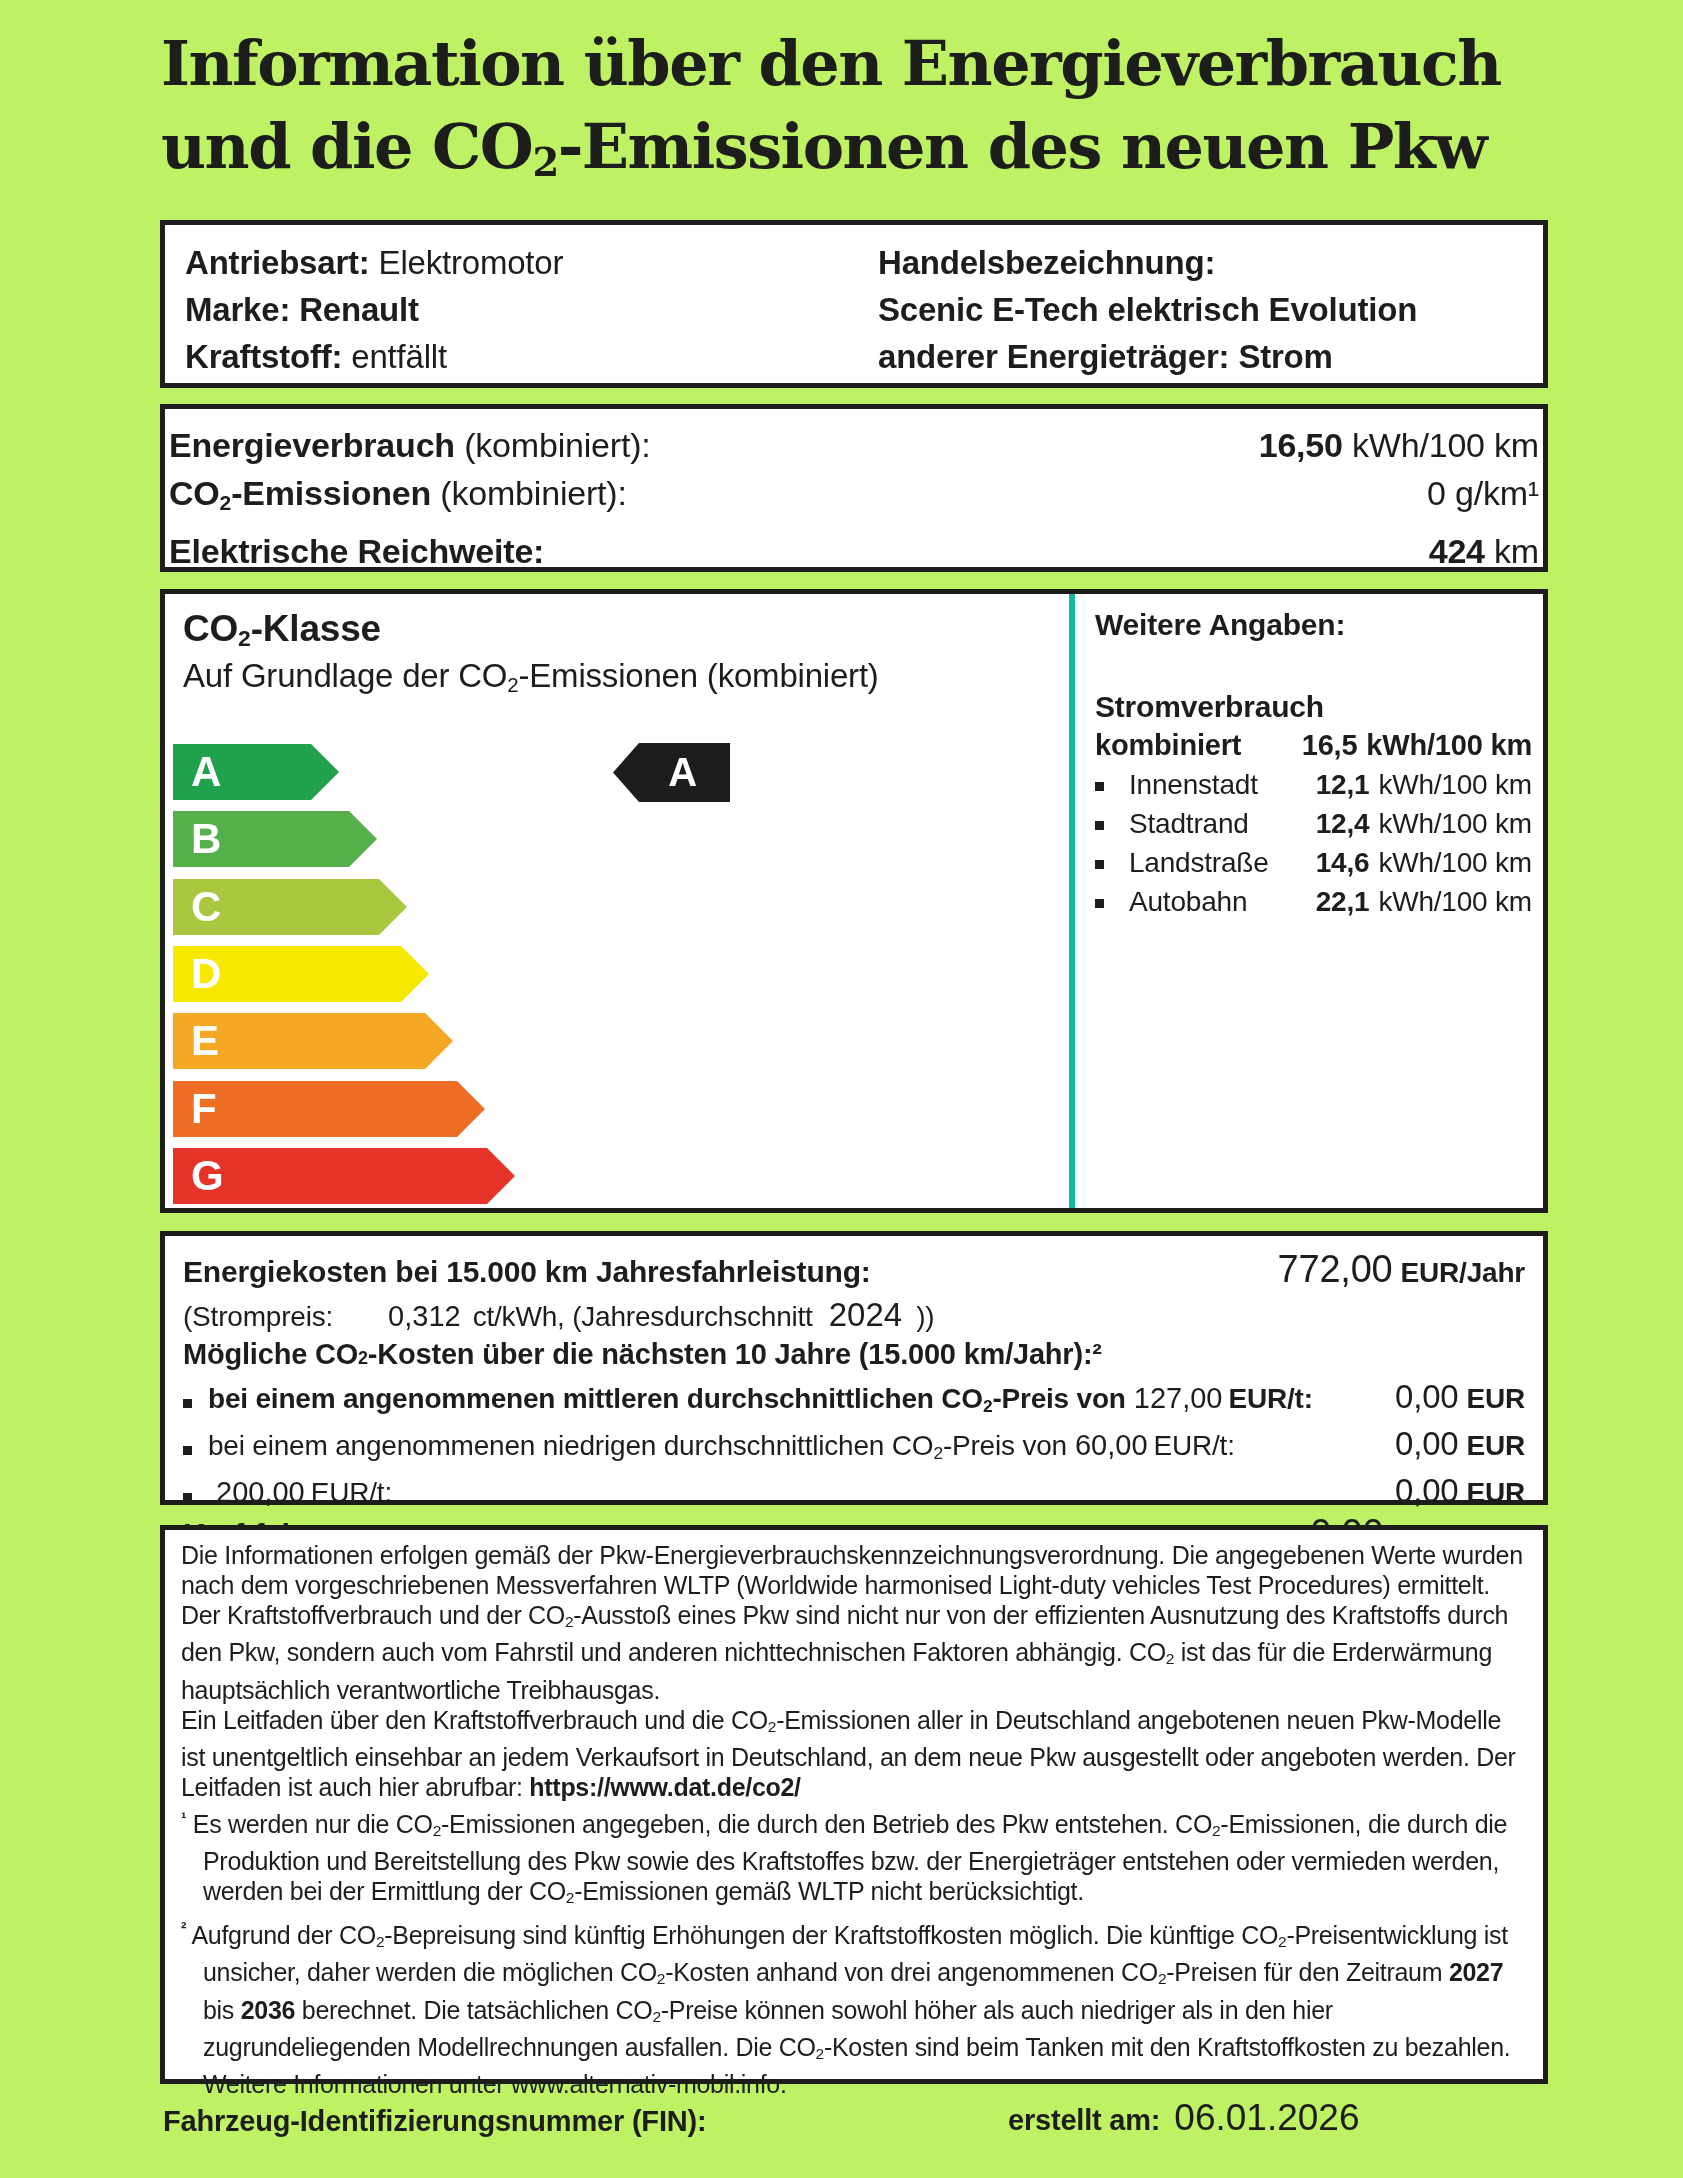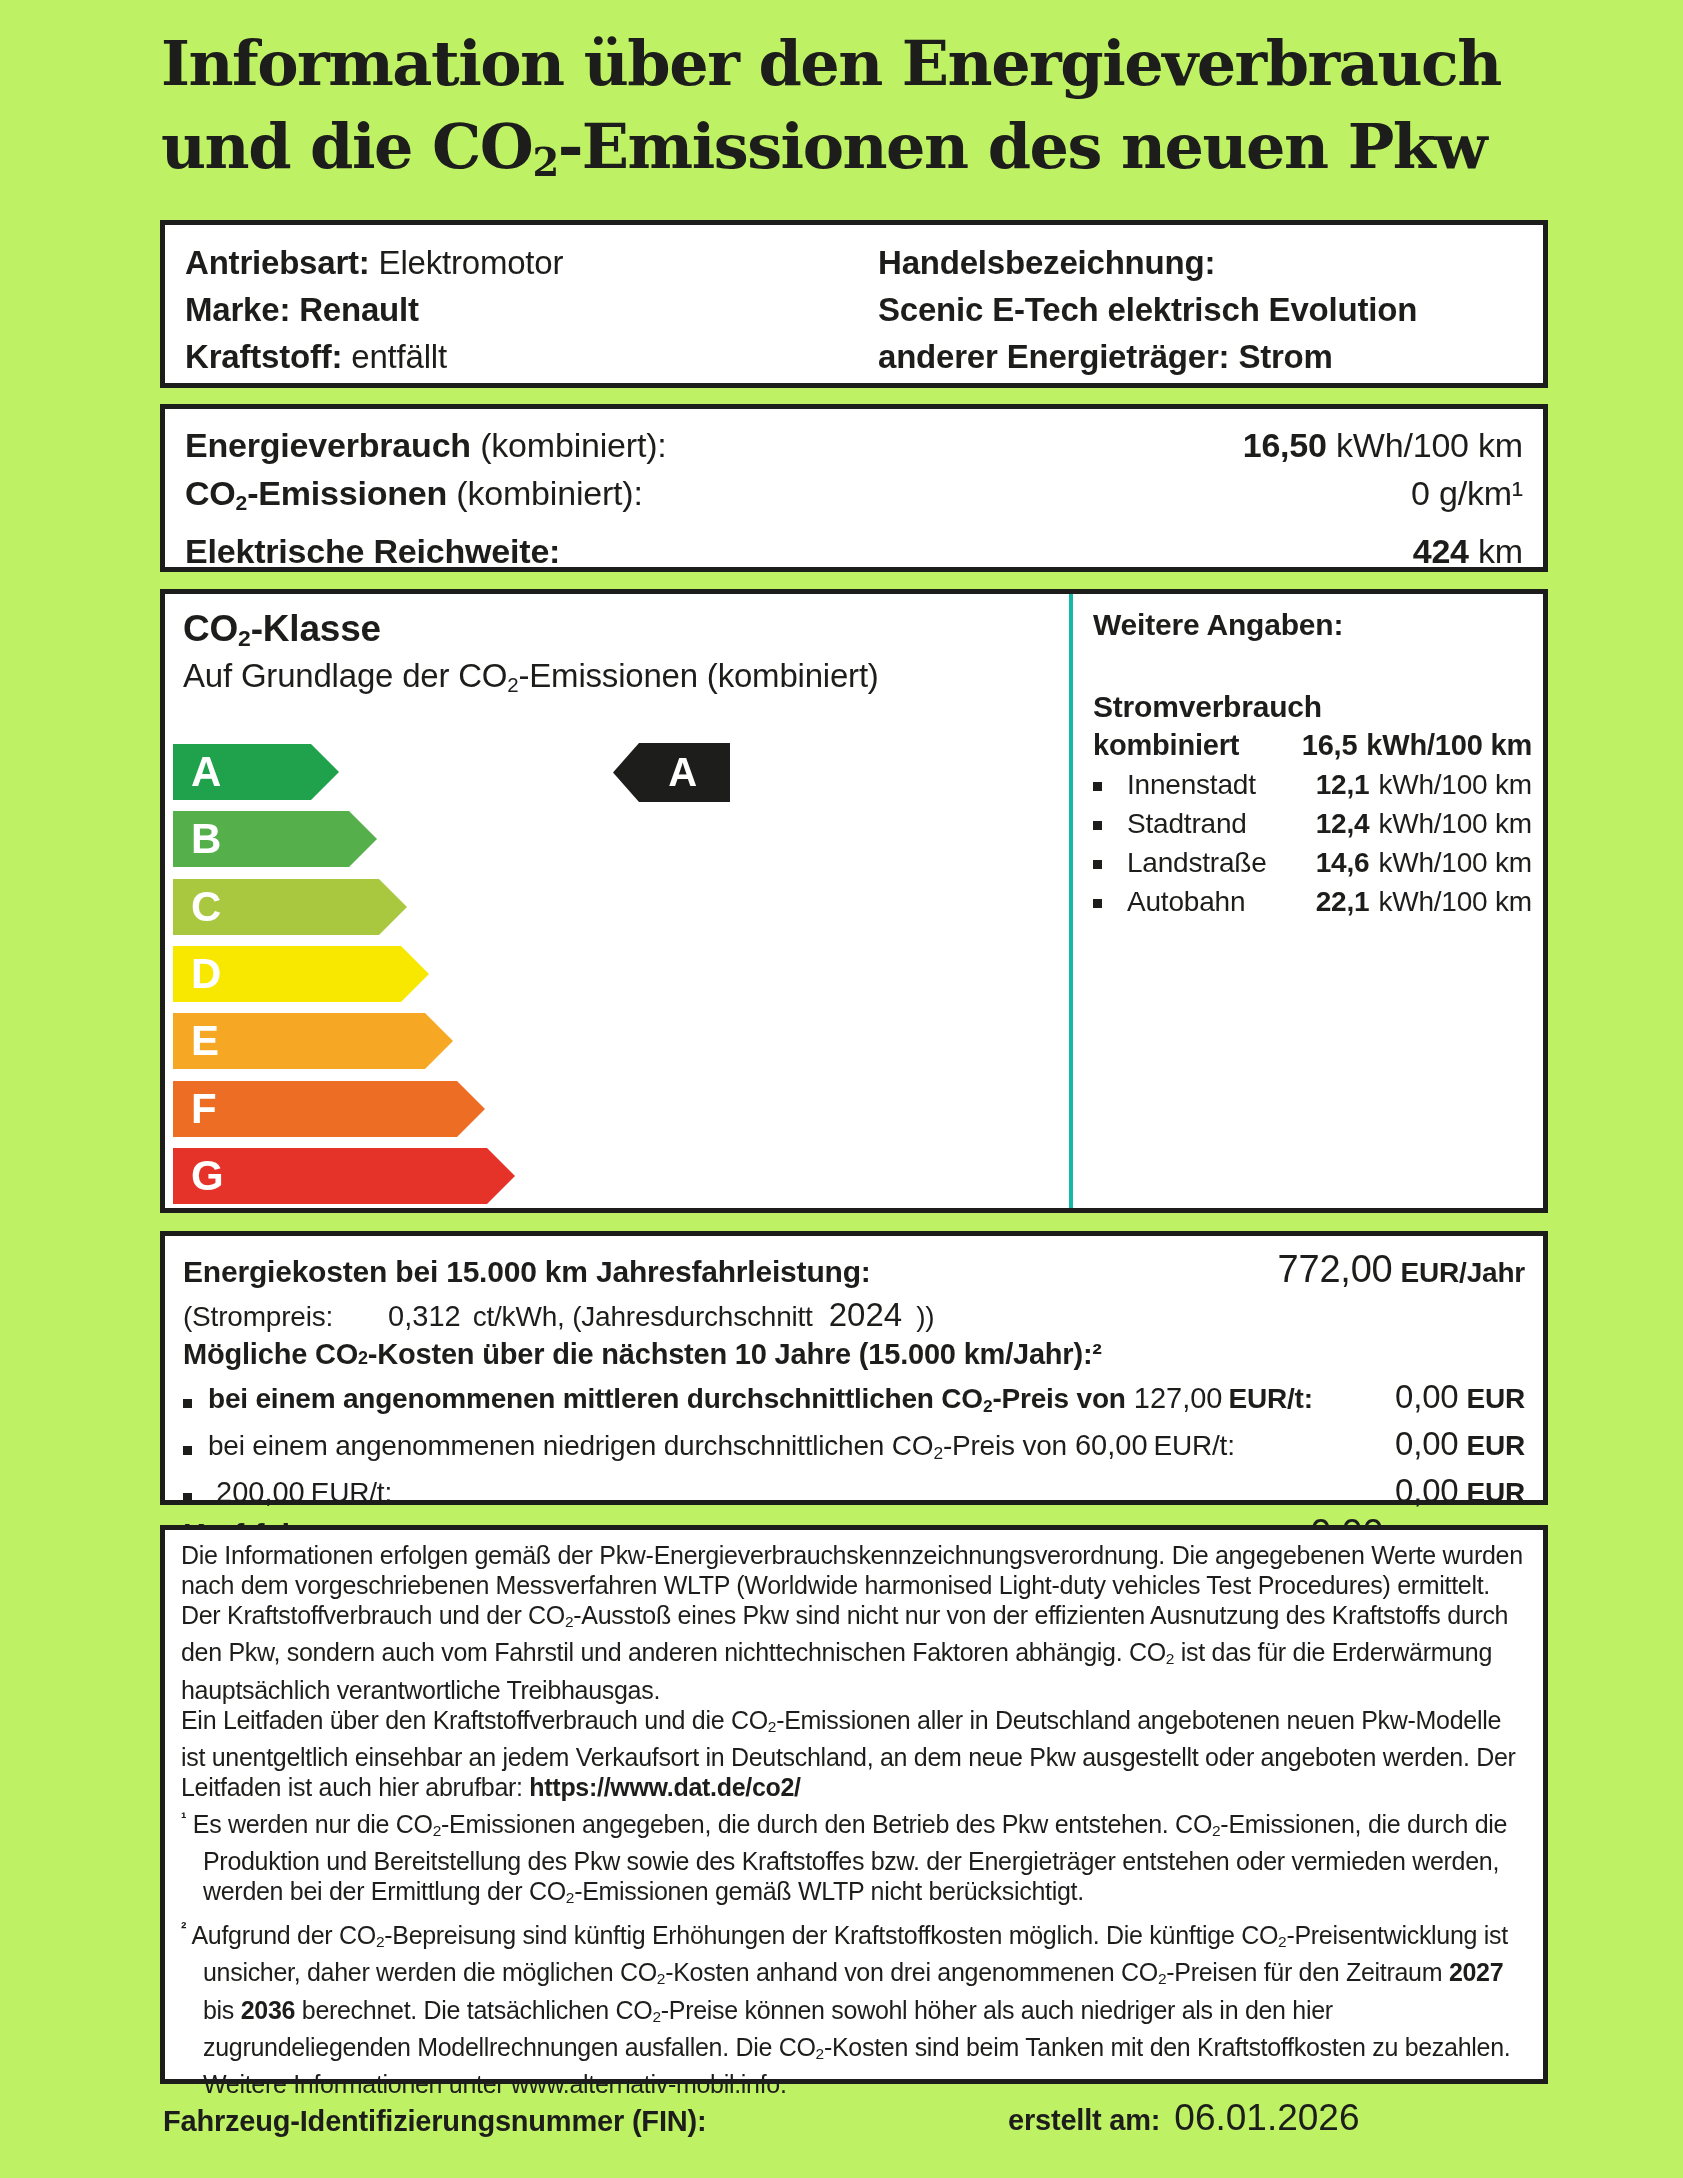--- a/index.html
+++ b/index.html
@@ -22,42 +22,42 @@
   .box-costs{top:1231px;height:274px;}
   .box-fine{top:1525px;height:559px;}
 
   
   .veh-col{position:absolute;top:14px;font-size:33px;line-height:47px;}
   .veh-left{left:20px;}
   .veh-right{left:713px;font-weight:700;}
   .veh-label{font-weight:700;}
 
   
-  .cons-row{display:flex;align-items:baseline;font-size:34px;line-height:48px;padding:0 20px;}
+  .cons-row{display:flex;align-items:baseline;font-size:34px;line-height:48px;padding:0 4px;}
   .box-consumption{padding-top:12px;}
   .cons-bold{font-weight:700;}
   .cons-right{margin-left:auto;}
   .cons-value{font-weight:700;}
   .cons-value.normal{font-weight:400;}
 
   
   .co2-left{position:absolute;left:0;top:0;width:904px;height:100%;}
   .co2-title{position:absolute;left:18px;top:14px;font-size:37px;font-weight:700;}
   .co2-subtitle{position:absolute;left:18px;top:63px;font-size:33px;}
   .co2-scale{position:absolute;left:8px;top:150px;width:891px;height:465px;}
   .bar{position:absolute;left:0;height:56px;line-height:56px;
        clip-path:polygon(0 0, calc(100% - 28px) 0, 100% 50%, calc(100% - 28px) 100%, 0 100%);}
   .bar-letter{margin-left:18px;font-size:42px;font-weight:700;color:#fff;}
   .indicator{position:absolute;left:448px;top:149px;width:117px;height:59px;line-height:59px;
              background:#1d1d1b;text-align:center;
              clip-path:polygon(0 50%, 26px 0, 100% 0, 100% 100%, 26px 100%);}
   .indicator-letter{margin-left:22px;font-size:40px;font-weight:700;color:#fff;}
 
   .co2-right{position:absolute;left:904px;top:0;width:479px;height:100%;
-             border-left:4px solid #14b8a6;box-sizing:border-box;padding:14px 16px 0 20px;}
+             border-left:6px solid #14b8a6;box-sizing:border-box;padding:14px 16px 0 20px;}
   .wa-title{font-size:30px;font-weight:700;margin-bottom:46px;}
   .wa-strom{font-size:30px;font-weight:700;line-height:38px;}
   .wa-row{display:flex;align-items:baseline;font-size:28px;line-height:39px;}
   .wa-row.komb{font-weight:700;font-size:29px;}
   .wa-bullet{width:34px;}
   .wa-bullet .sq{display:inline-block;width:9px;height:9px;background:#1d1d1b;vertical-align:middle;}
   .wa-label{flex:1;}
   .wa-value{width:71px;text-align:right;font-weight:700;padding-right:9px;}
 
   

